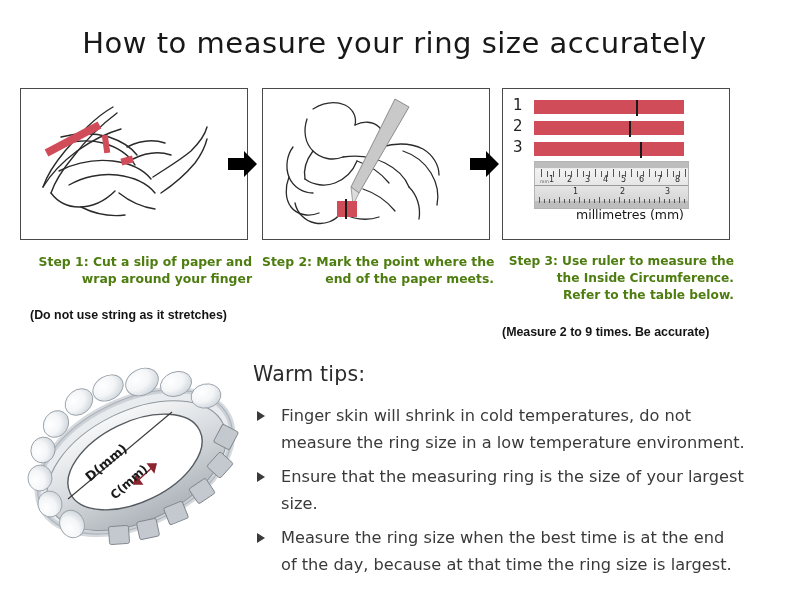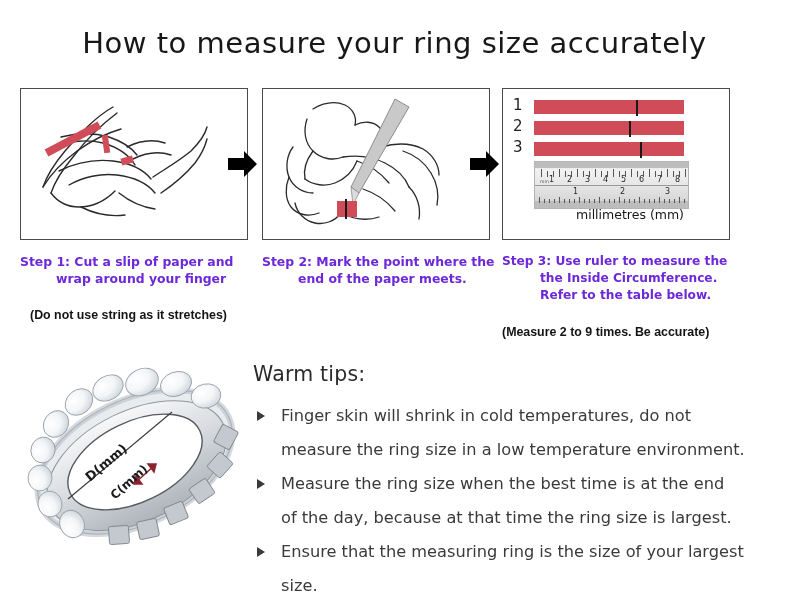--- a/index.html
+++ b/index.html
@@ -66,22 +66,23 @@
   }
   .arrow-between.a1 { left: 228px; }
   .arrow-between.a2 { left: 470px; }
 
   
   .step-caption {
     margin-top: 13px;
     font-family: "DejaVu Sans", sans-serif;
     font-size: 12.4px;
     line-height: 17px;
-    color: #6d28d9;
+    color: #4d7c0f;
     font-weight: 600;
+    text-align: right;
   }
   .step-caption .lbl { font-weight: 700; }
   .step-caption .ln { display: block; white-space: nowrap; }
   .step-caption .indent { padding-left: 36px; }
   .step-caption .indent2 { padding-left: 38px; }
   .step-note {
     margin-top: 20px;
     font-family: Liberation Sans, sans-serif;
     font-size: 12.4px;
     line-height: 17px;
@@ -216,21 +217,21 @@
   }
   .tip-bullet {
     position: absolute;
     left: 4px;
     top: 9px;
     width: 0; height: 0;
     border-left: 8px solid #3a3a3a;
     border-top: 5px solid transparent;
     border-bottom: 5px solid transparent;
   }
-  .tip-text { display: block; margin-top: 7px; }
+  .tip-text { display: block; }
 </style>
 </head>
 <body>
 
 <div id="page-title">How to measure your ring size accurately</div>
 
 <div id="steps-row">
 
   <div class="step-col c1">
     <div class="step-figure">
@@ -493,24 +494,24 @@
     <div id="tips-heading">Warm tips:</div>
 
     <div class="tip-item">
       <span class="tip-bullet"></span>
       <span class="tip-text">Finger skin will shrink in cold temperatures, do not</span>
       <span class="tip-text">measure the ring size in a low temperature environment.</span>
     </div>
 
     <div class="tip-item">
       <span class="tip-bullet"></span>
+      <span class="tip-text">Ensure that the measuring ring is the size of your largest</span>
+      <span class="tip-text">size.</span>
+    </div>
+
+    <div class="tip-item">
+      <span class="tip-bullet"></span>
       <span class="tip-text">Measure the ring size when the best time is at the end</span>
       <span class="tip-text">of the day, because at that time the ring size is largest.</span>
     </div>
-
-    <div class="tip-item">
-      <span class="tip-bullet"></span>
-      <span class="tip-text">Ensure that the measuring ring is the size of your largest</span>
-      <span class="tip-text">size.</span>
-    </div>
   </div>
 
 </div>
 
 </body></html>

